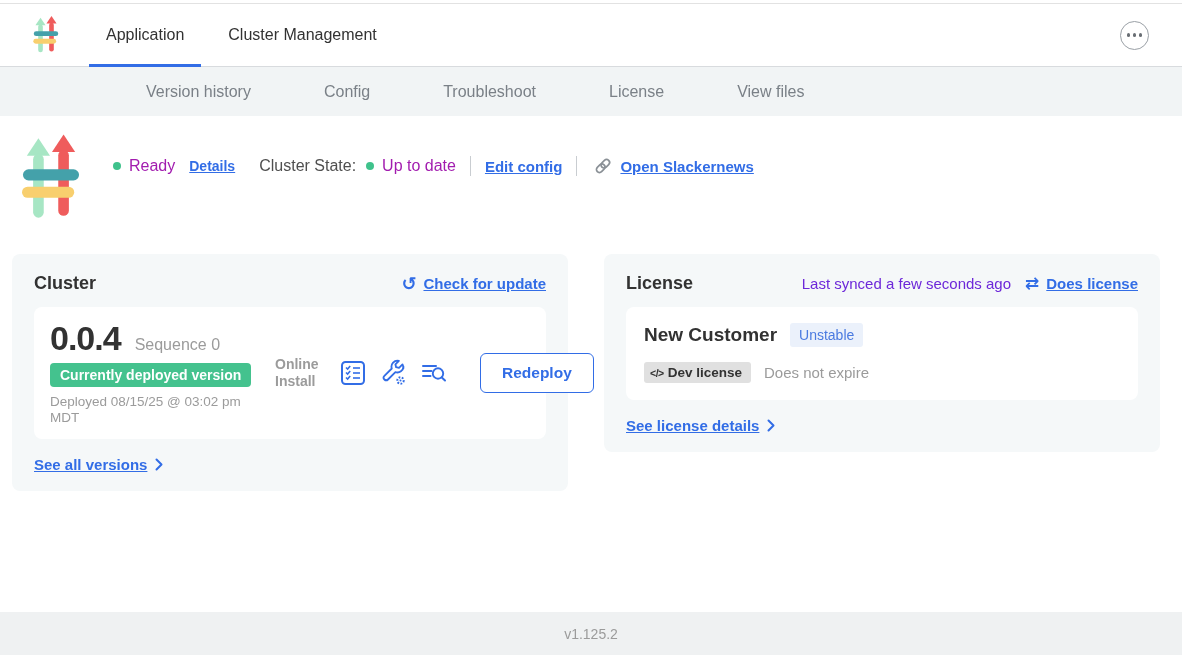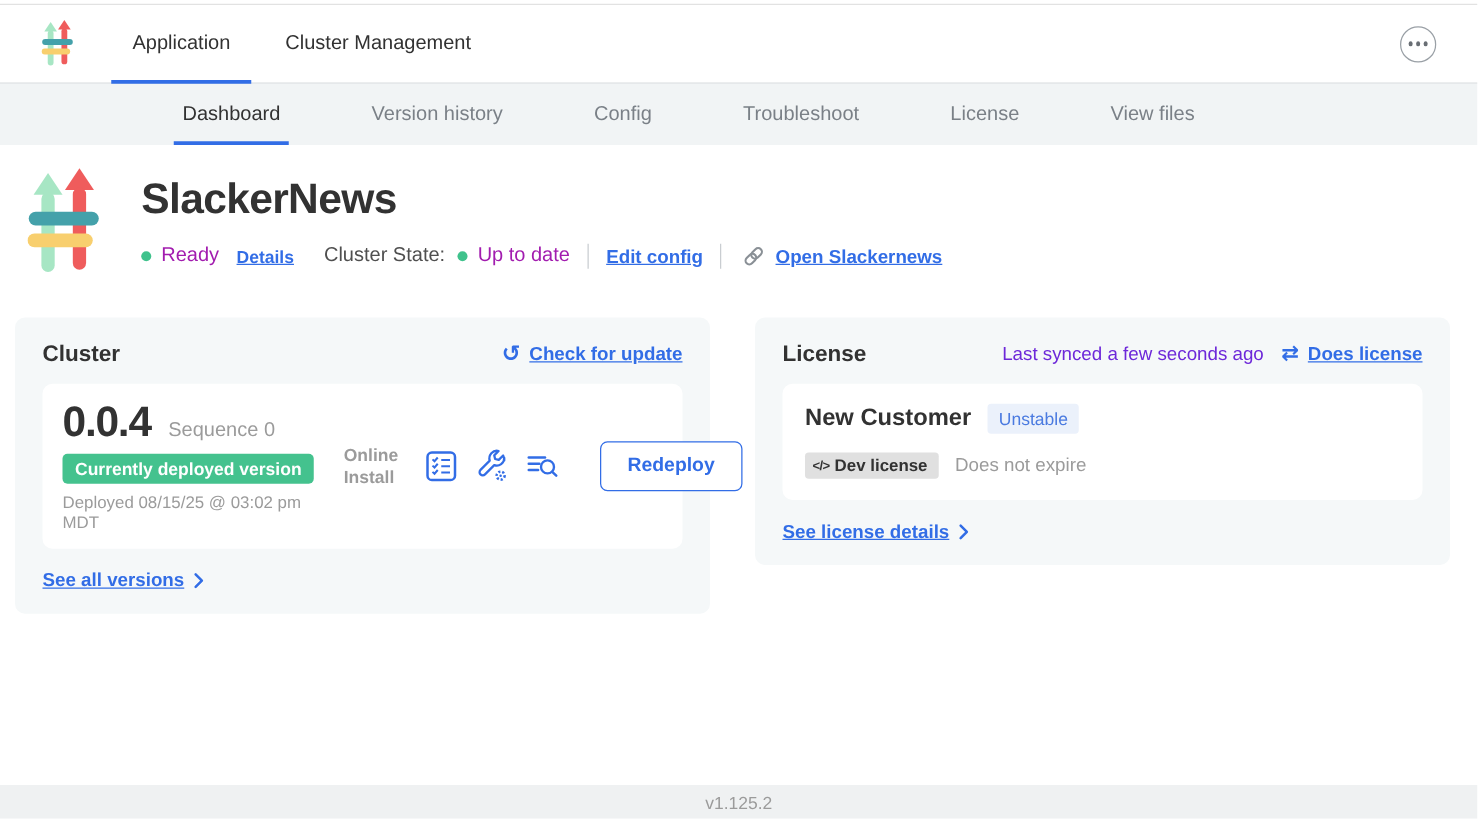--- a/index.html
+++ b/index.html
@@ -123,21 +123,21 @@
   .type-tag {
     display: inline-flex; align-items: center; gap: 4px;
     background: #e0e0e0; border-radius: 3px; padding: 3px 9px 3px 6px;
     font-size: 13.5px; font-weight: 700; color: #323232;
   }
   .code-glyph { font-size: 10.5px; font-weight: 700; letter-spacing: -0.5px; }
   .expiry { font-size: 15px; color: #9b9b9b; }
 
   
   .footer {
-    margin-top: auto; height: 27px; background: #eff1f2;
+    margin-top: auto; height: 43px; background: #eff1f2;
     display: flex; align-items: center; justify-content: center;
     font-size: 14px; color: #9b9b9b;
   }
 </style>
 </head>
 <body>
 
 <svg width="0" height="0" style="position:absolute">
   <defs>
     <g id="slackernews-logo">
@@ -169,23 +169,20 @@
       </div>
     </nav>
     <div class="ellipsis-btn">
       <i></i>
         <i></i>
         <i></i>
     </div>
   </header>
 
   <nav class="subnav">
-    <div class="subnav-item active">
-        <span>Dashboard</span>
-      </div>
     <div class="subnav-item">
         <span>Version history</span>
       </div>
     <div class="subnav-item">
         <span>Config</span>
       </div>
     <div class="subnav-item">
         <span>Troubleshoot</span>
       </div>
     <div class="subnav-item">
@@ -196,21 +193,20 @@
       </div>
   </nav>
 
   <main>
 
     <div class="app-header">
       <svg class="app-logo-big" viewBox="0 0 60 90">
           <use href="#slackernews-logo"></use>
         </svg>
       <div class="app-info">
-        <h1 class="app-title">SlackerNews</h1>
         <div class="status-row">
           <span class="dot"></span>
           <span class="muted status-ready">Ready</span>
           <span class="lnk details-lnk">Details</span>
           <span class="cluster-label">Cluster State:</span>
           <span class="dot"></span>
           <span class="muted">Up to date</span>
           <span class="vdiv"></span>
           <span class="lnk action-lnk">Edit config</span>
           <span class="vdiv"></span>

